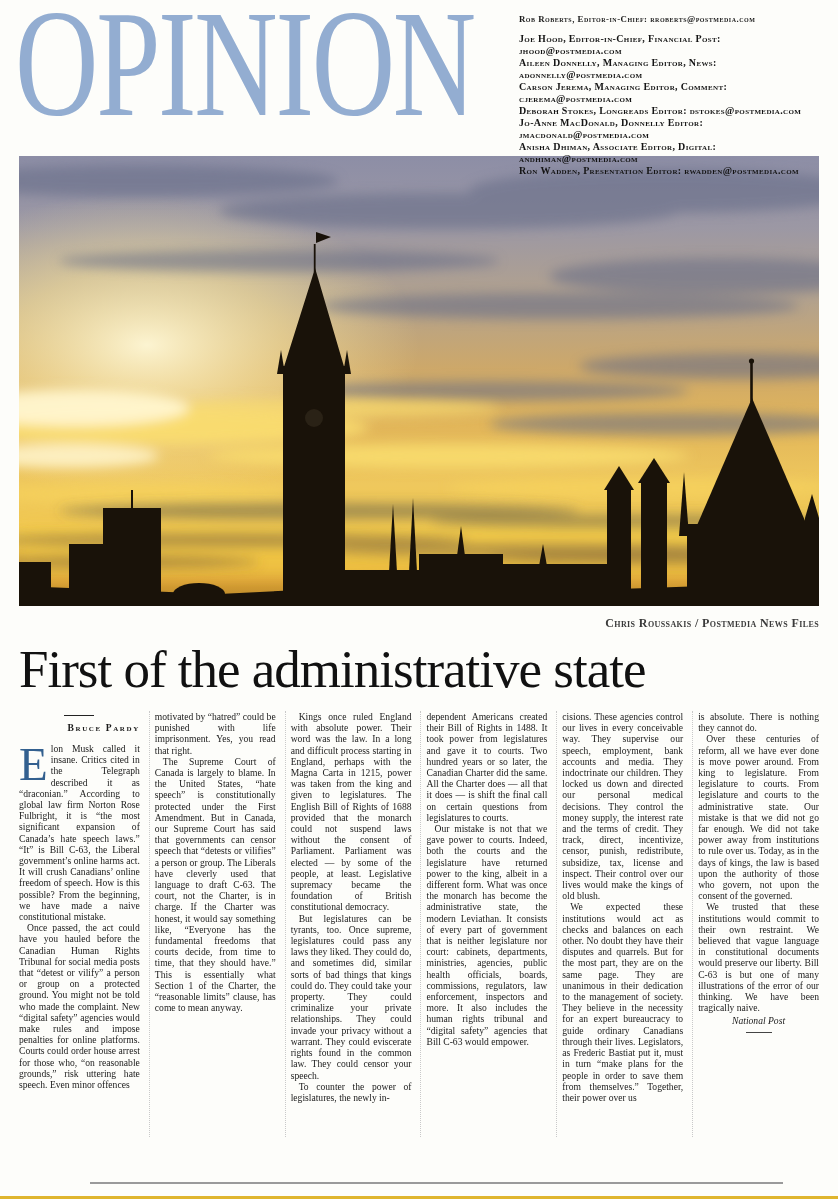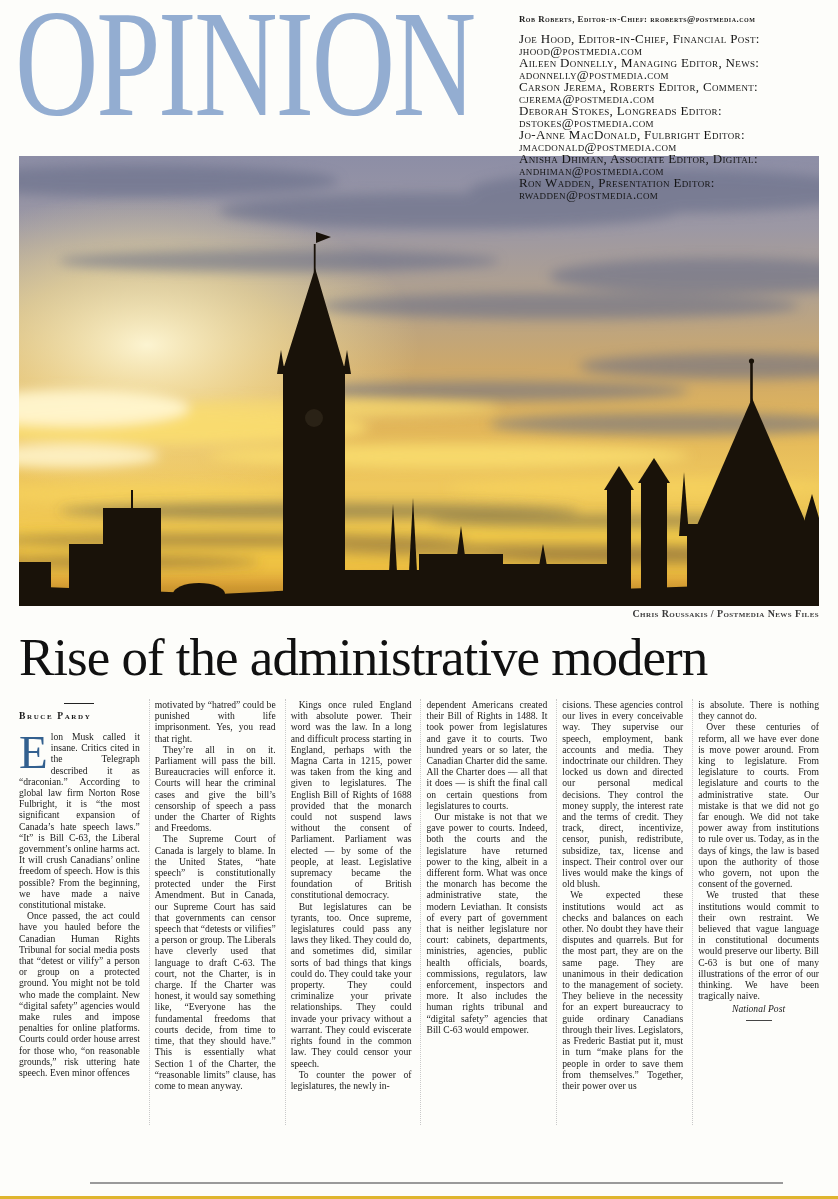--- a/index.html
+++ b/index.html
@@ -15,39 +15,39 @@
   .site{font-size:10.5px;margin-left:7px;line-height:13px;}
   .dateline{font-size:9.5px;font-weight:bold;font-variant:small-caps;letter-spacing:.3px;}
 
   
   .banner{position:relative;height:150px;margin-top:2px;}
   .opinion{position:absolute;left:-4px;top:-14px;margin:0;font-weight:normal;
            font-size:152px;line-height:1;color:#93add1;letter-spacing:-3px;
            transform:scaleX(.76);transform-origin:left top;}
   .masthead{position:absolute;right:0;top:12px;width:300px;text-align:left;}
   .m-chief{font-size:8.8px;font-weight:bold;font-variant:small-caps;letter-spacing:.5px;margin-bottom:9px;}
-  .m-line{font-size:13px;font-weight:normal;font-variant:small-caps;letter-spacing:.35px;
+  .m-line{font-size:10px;font-weight:bold;font-variant:small-caps;letter-spacing:.35px;
           line-height:12px;color:#141414;}
 
   
   .photo{margin:4px 0 0 0;height:450px;}
   .photo svg{display:block;width:100%;height:100%;}
-  .credit{text-align:right;font-size:10px;font-weight:bold;font-variant:small-caps;
-          letter-spacing:.4px;color:#3a3a3a;margin-top:2px;}
+  .credit{text-align:right;font-size:12px;font-weight:bold;font-variant:small-caps;
+          letter-spacing:.4px;color:#3a3a3a;margin-top:10px;}
   .caption{text-align:center;font-size:11.3px;font-weight:bold;margin-top:3px;}
 
   
   .headline{margin:10px 0 0 0;font-weight:normal;font-size:53px;line-height:56px;
             letter-spacing:-1px;white-space:nowrap;color:#111;}
 
   
   .body{display:flex;gap:9px;margin-top:14px;height:426px;overflow:hidden;}
   .col{flex:1 1 0;min-width:0;}
   .col + .col{border-left:1px dotted #c9c9c9;padding-left:5px;}
-  .byline-block{text-align:left;margin:4px 0 10px 0;}
+  .byline-block{text-align:right;margin:4px 0 10px 0;}
   .byline-rule{width:30px;height:1px;background:#222;margin:0 auto 6px auto;}
   .byline{font-size:9.6px;font-weight:bold;font-variant:small-caps;letter-spacing:1.6px;}
   .para{margin:0;font-size:9.6px;line-height:11.2px;text-align:justify;}
   .para.indent{text-indent:8px;}
   .dropcap{float:left;font-size:47px;line-height:38px;padding:2px 3px 0 0;color:#33608f;}
   .tagline{margin:1px 0 0 0;text-align:center;font-style:italic;font-size:9.6px;line-height:13px;}
   .note-rule{width:26px;height:1px;background:#444;margin:5px auto 6px auto;}
   .author-note{margin:0;text-align:center;font-style:italic;font-size:9.4px;line-height:11.6px;}
 
   
@@ -61,23 +61,23 @@
   <div class="inner">
 
 
     <div class="banner">
       <h1 class="opinion">OPINION</h1>
       <div class="masthead">
         <div class="m-chief">Rob Roberts, Editor-in-Chief: rroberts@postmedia.com</div>
         <div>
             <div class="m-line">Joe Hood, Editor-in-Chief, Financial Post: jhood@postmedia.com</div>
             <div class="m-line">Aileen Donnelly, Managing Editor, News: adonnelly@postmedia.com</div>
-            <div class="m-line">Carson Jerema, Roberts Editor, Comment: cjerema@postmedia.com</div>
+            <div class="m-line">Carson Jerema, Managing Editor, Comment: cjerema@postmedia.com</div>
             <div class="m-line">Deborah Stokes, Longreads Editor: dstokes@postmedia.com</div>
-            <div class="m-line">Jo-Anne MacDonald, Fulbright Editor: jmacdonald@postmedia.com</div>
+            <div class="m-line">Jo-Anne MacDonald, Donnelly Editor: jmacdonald@postmedia.com</div>
             <div class="m-line">Anisha Dhiman, Associate Editor, Digital: andhiman@postmedia.com</div>
             <div class="m-line">Ron Wadden, Presentation Editor: rwadden@postmedia.com</div>
           </div>
       </div>
     </div>
 
     <figure class="photo">
       <svg viewBox="0 0 800 450" preserveAspectRatio="none">
         <defs>
           <linearGradient id="sky" x1="0" y1="0" x2="0" y2="1">
@@ -171,37 +171,36 @@
           <rect x="731.2" y="206" width="2.6" height="40"></rect>
           <circle cx="732.5" cy="205" r="2.6"></circle>
           <rect x="668" y="368" width="130" height="82"></rect>
           <polygon points="786,450 786,362 793,338 800,362 800,450"></polygon>
         </g>
       </svg>
     </figure>
 
     <div class="credit">Chris Roussakis / Postmedia News Files</div>
 
-    <h2 class="headline">Rise of the administrative modern</h2>
+    <h2 class="headline">First of the administrative state</h2>
 
     <div class="body">
       <div class="col">
         <div class="byline-block">
           <div class="byline-rule"></div>
           <div class="byline">Bruce Pardy</div>
         </div>
         <div class="col-paras">
             <p class="para"><span class="dropcap">E</span>lon Musk called it insane. Critics cited in the Telegraph described it as “draconian.” According to global law firm Norton Rose Fulbright, it is “the most significant expansion of Canada’s hate speech laws.” “It” is Bill C-63, the Liberal government’s online harms act. It will crush Canadians’ online freedom of speech. How is this possible? From the beginning, we have made a naive constitutional mistake.</p>
             <p class="para indent">Once passed, the act could have you hauled before the Canadian Human Rights Tribunal for social media posts that “detest or vilify” a person or group on a protected ground. You might not be told who made the complaint. New “digital safety” agencies would make rules and impose penalties for online platforms. Courts could order house arrest for those who, “on reasonable grounds,” risk uttering hate speech. Even minor offences</p>
           </div>
       </div>
       <div class="col">
           <div class="col-paras">
             <p class="para">motivated by “hatred” could be punished with life imprisonment. Yes, you read that right.</p>
-            <p class="para indent">They’re all in on it. Parliament will pass the bill. Bureaucracies will enforce it. Courts will hear the criminal cases and give the bill’s censorship of speech a pass under the Charter of Rights and Freedoms.</p>
             <p class="para indent">The Supreme Court of Canada is largely to blame. In the United States, “hate speech” is constitutionally protected under the First Amendment. But in Canada, our Supreme Court has said that governments can censor speech that “detests or vilifies” a person or group. The Liberals have cleverly used that language to draft C-63. The court, not the Charter, is in charge. If the Charter was honest, it would say something like, “Everyone has the fundamental freedoms that courts decide, from time to time, that they should have.” This is essentially what Section 1 of the Charter, the “reasonable limits” clause, has come to mean anyway.</p>
           </div>
         </div>
       <div class="col">
           <div class="col-paras">
             <p class="para indent">Kings once ruled England with absolute power. Their word was the law. In a long and difficult process starting in England, perhaps with the Magna Carta in 1215, power was taken from the king and given to legislatures. The English Bill of Rights of 1688 provided that the monarch could not suspend laws without the consent of Parliament. Parliament was elected — by some of the people, at least. Legislative supremacy became the foundation of British constitutional democracy.</p>
             <p class="para indent">But legislatures can be tyrants, too. Once supreme, legislatures could pass any laws they liked. They could do, and sometimes did, similar sorts of bad things that kings could do. They could take your property. They could criminalize your private relationships. They could invade your privacy without a warrant. They could eviscerate rights found in the common law. They could censor your speech.</p>
             <p class="para indent">To counter the power of legislatures, the newly in-</p>
           </div>
         </div>

